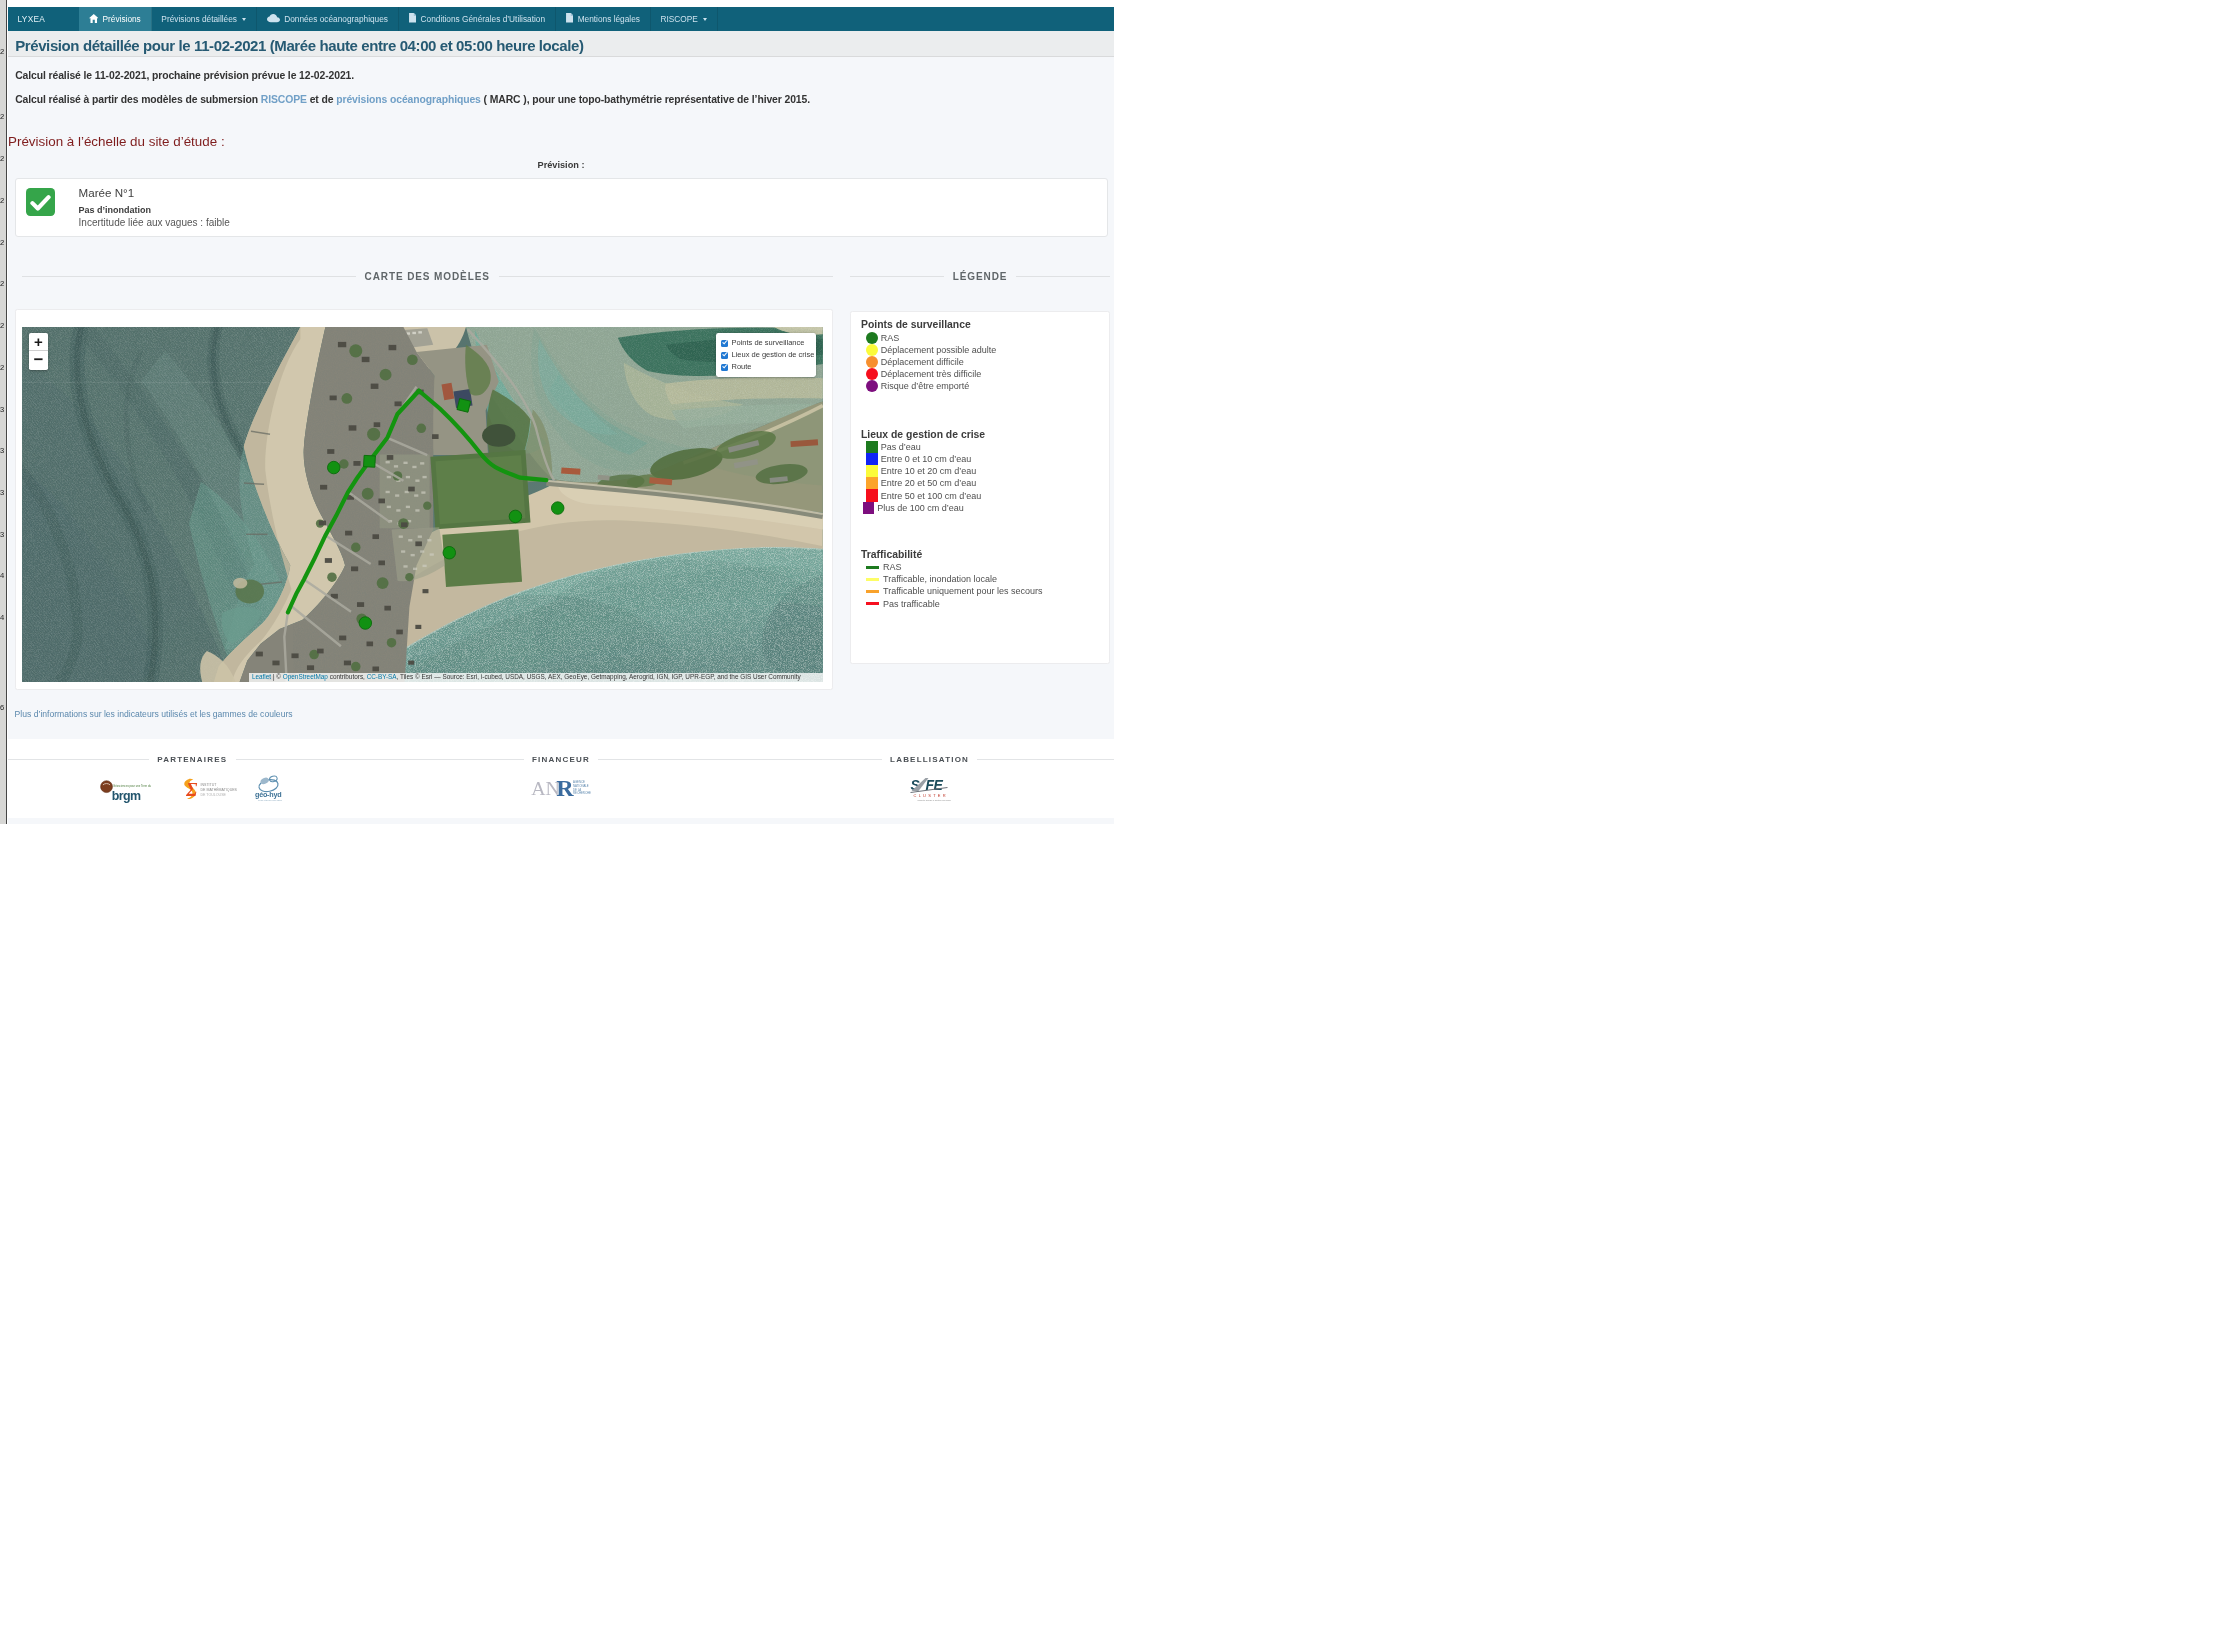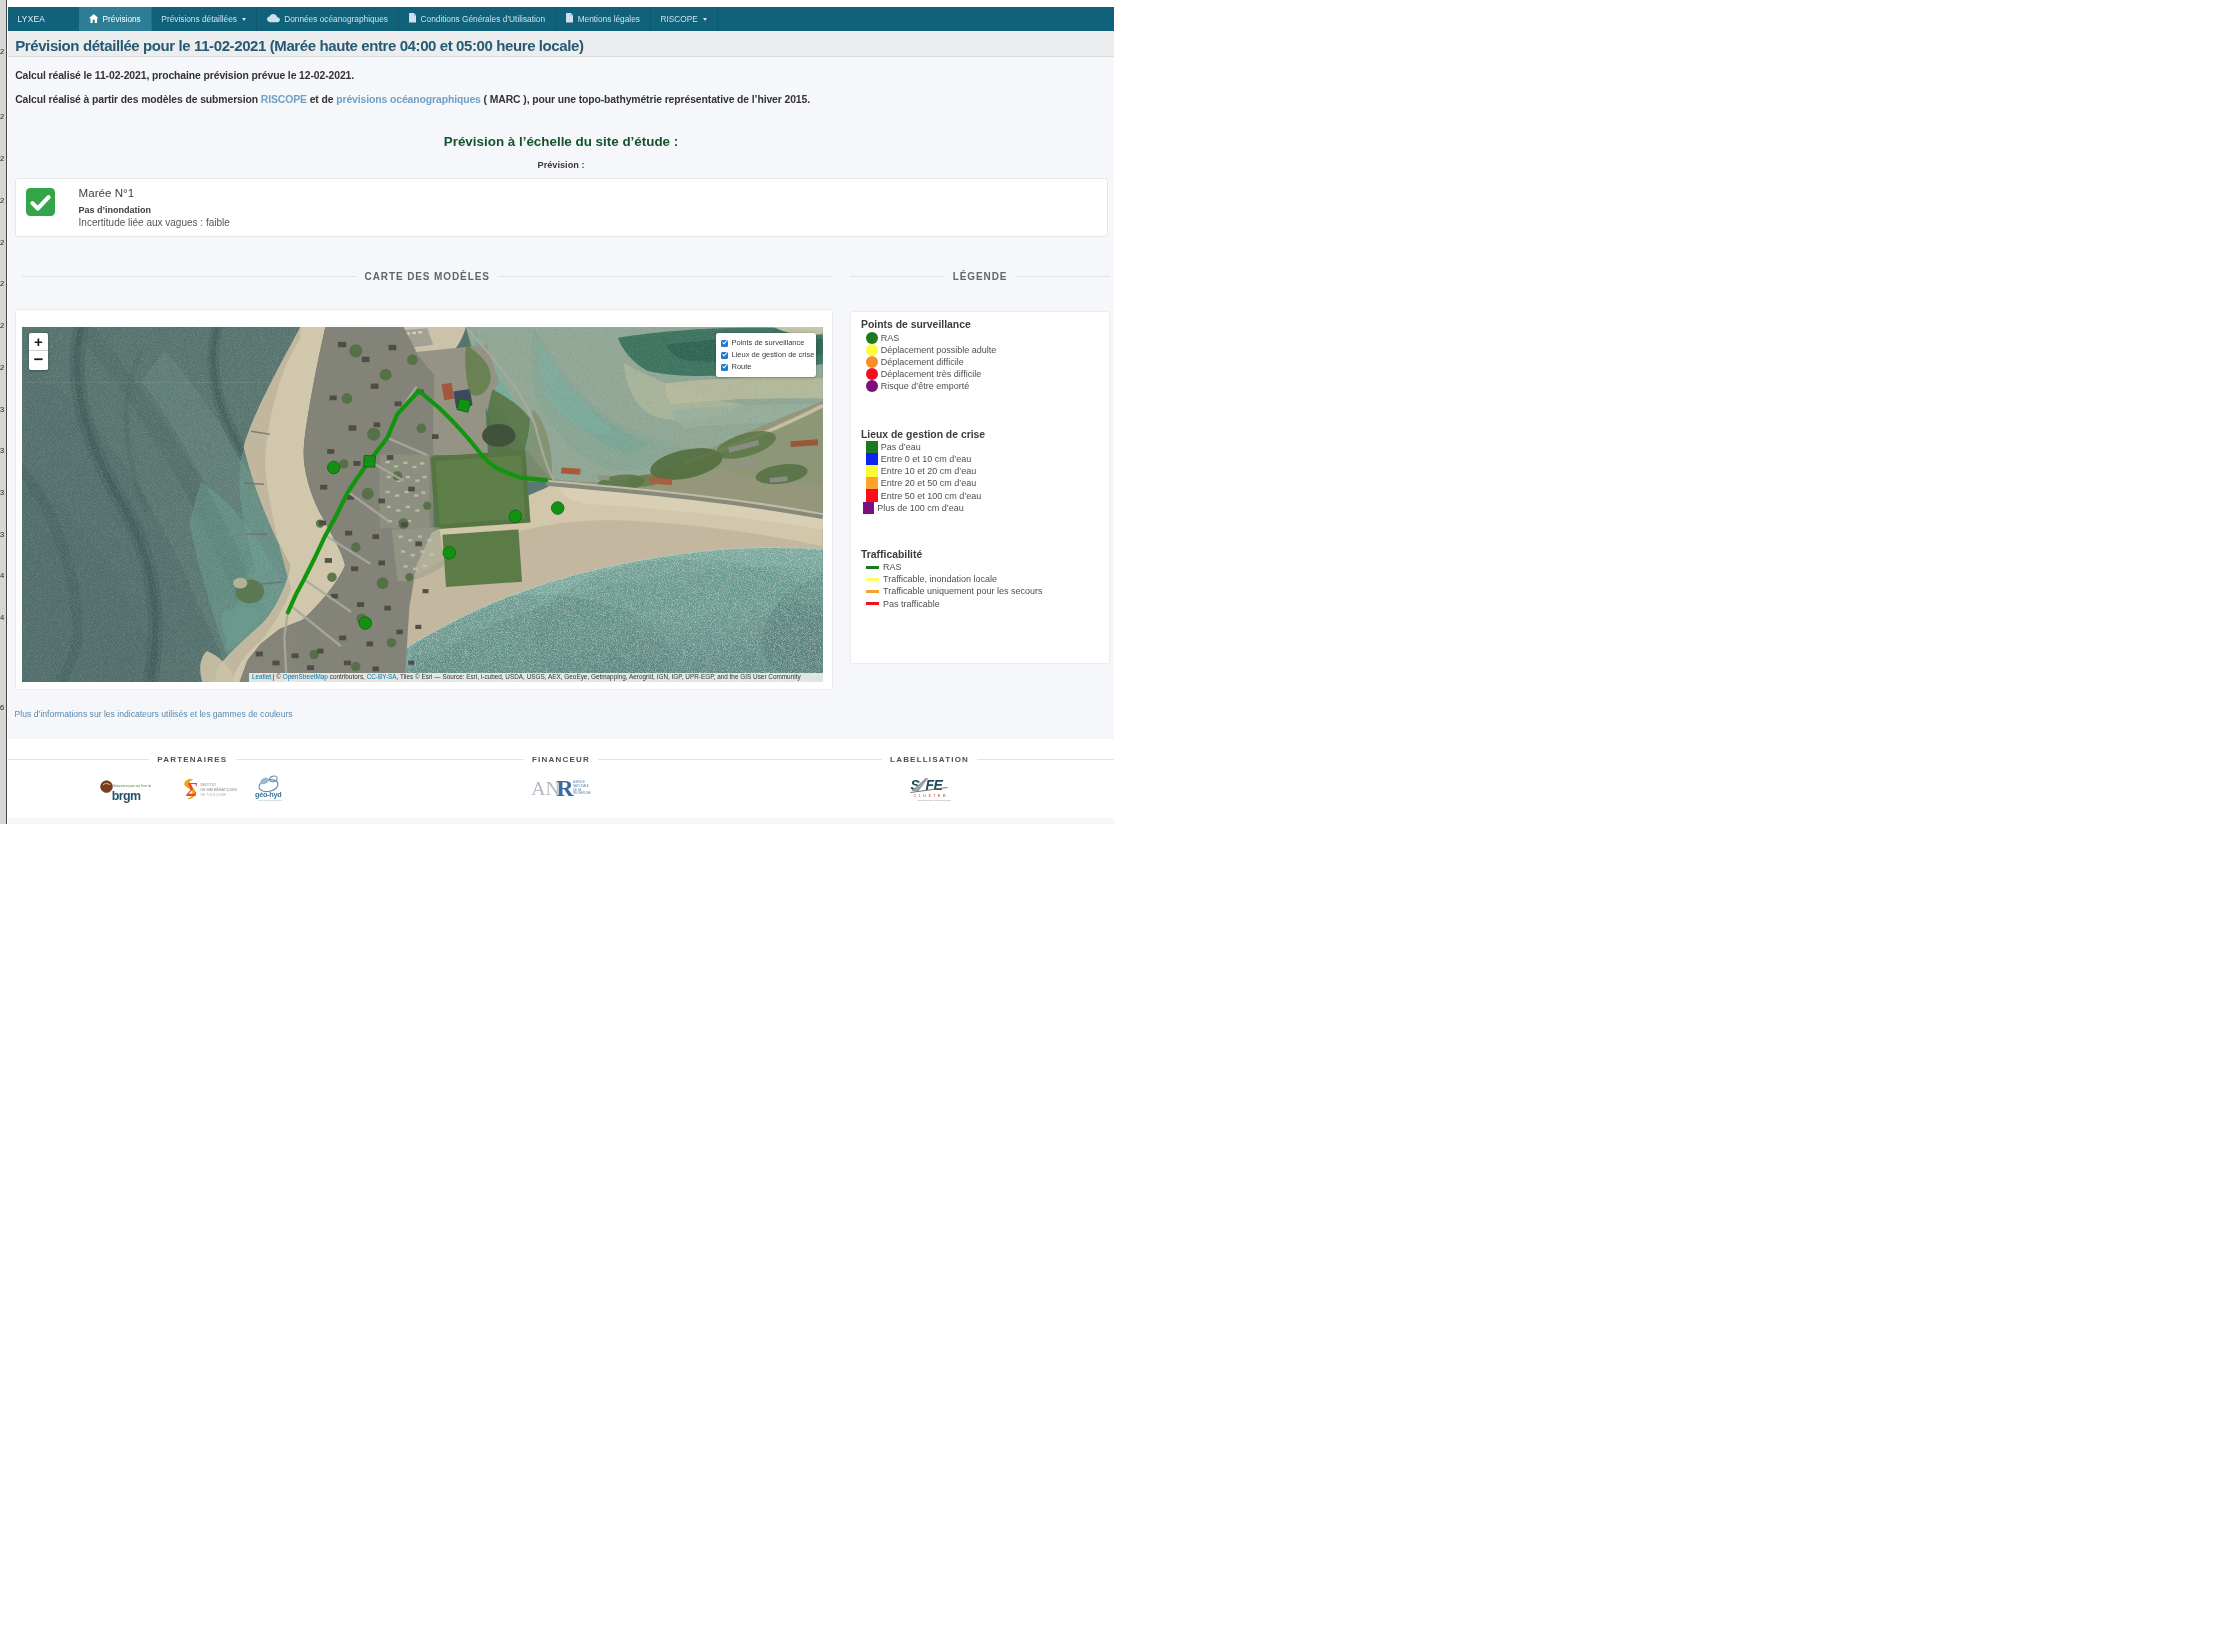--- a/index.html
+++ b/index.html
@@ -19,21 +19,21 @@
 #nav li.active { background:#2d7e95; color:#fff; }
 #nav li.active a { color:#fff; }
 #nav .caret { display:inline-block; margin-left:5.4px; vertical-align:middle; width:0; height:0; border-left:2.7px solid transparent; border-right:2.7px solid transparent; border-top:3px solid #cde2ee; }
 .icon { display:inline-block; vertical-align:-1.2px; margin-right:4.2px; }
 
 #phead { position:absolute; left:0; top:24.5px; width:100%; height:26px; background:#ebedee; border-bottom:0.6px solid #d9dadb; }
 #phead h1 { font-size:15px; font-weight:bold; color:#265a73; padding:6px 0 0 7.2px; letter-spacing:-0.4px; }
 
 .para { position:absolute; left:7.2px; font-size:10.4px; font-weight:bold; color:#333; letter-spacing:-0.1px; }
 a.blue { color:#71a0c7; text-decoration:none; font-weight:bold; }
-#h4c { position:absolute; top:127px; left:0; width:100%; text-align:center; color:#14532d; font-size:13.4px; font-weight:bold; }
+#h4c { position:absolute; top:127px; left:0; width:100%; color:#7f1d1d; font-size:13.4px; font-weight:normal; }
 #intens { position:absolute; top:153px; left:0; width:100%; text-align:center; color:#3a3a3a; font-size:9.2px; font-weight:bold; }
 
 #card1 { position:absolute; left:6.6px; top:171px; width:1093px; height:59px; background:#fff; border:0.6px solid #e4e6e8; border-radius:3px; }
 #card1 .chk { position:absolute; left:10px; top:9.8px; width:29px; height:28px; background:#35a54a; border-radius:4.2px; }
 #card1 .chk svg { position:absolute; left:4.2px; top:4.2px; }
 #card1 h3 { position:absolute; left:63px; top:7.8px; font-size:11.6px; font-weight:normal; color:#414141; }
 #card1 .b1 { position:absolute; left:63px; top:26px; font-size:9px; font-weight:bold; color:#3c3c3c; }
 #card1 .b2 { position:absolute; left:63px; top:38px; font-size:10px; color:#565656; }
 
 .sect { position:absolute; display:flex; align-items:center; color:#606669; font-weight:bold; font-size:10px; letter-spacing:0.9px; }

